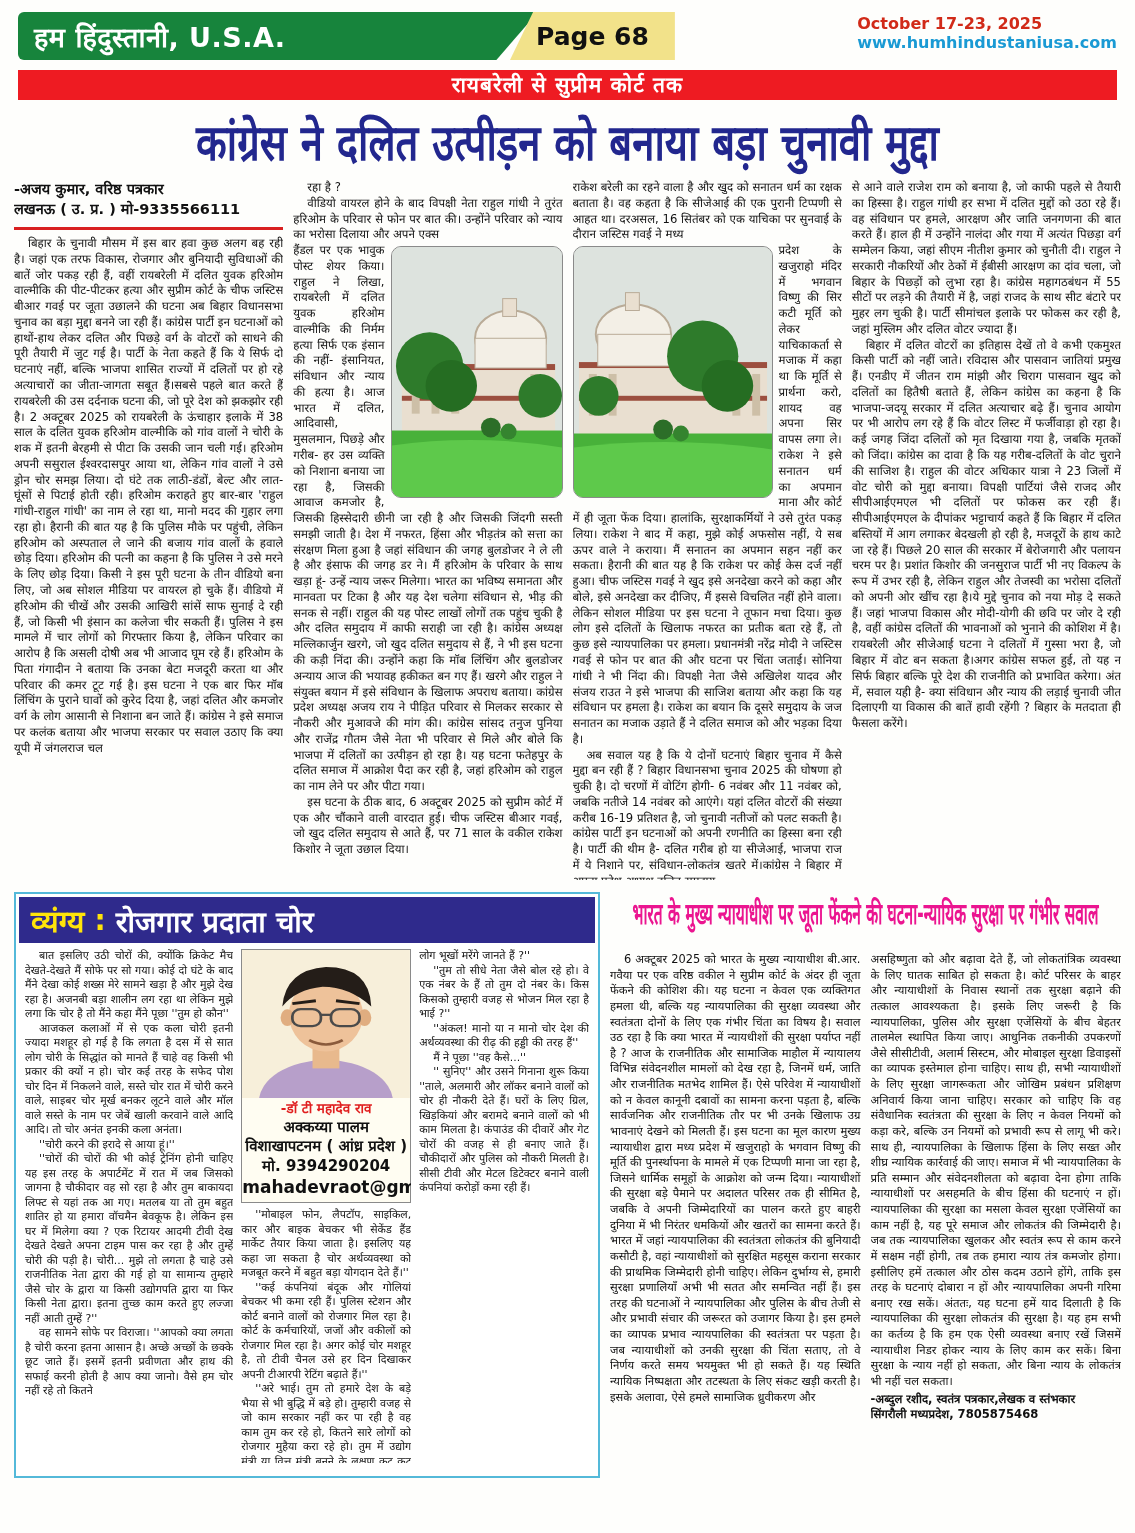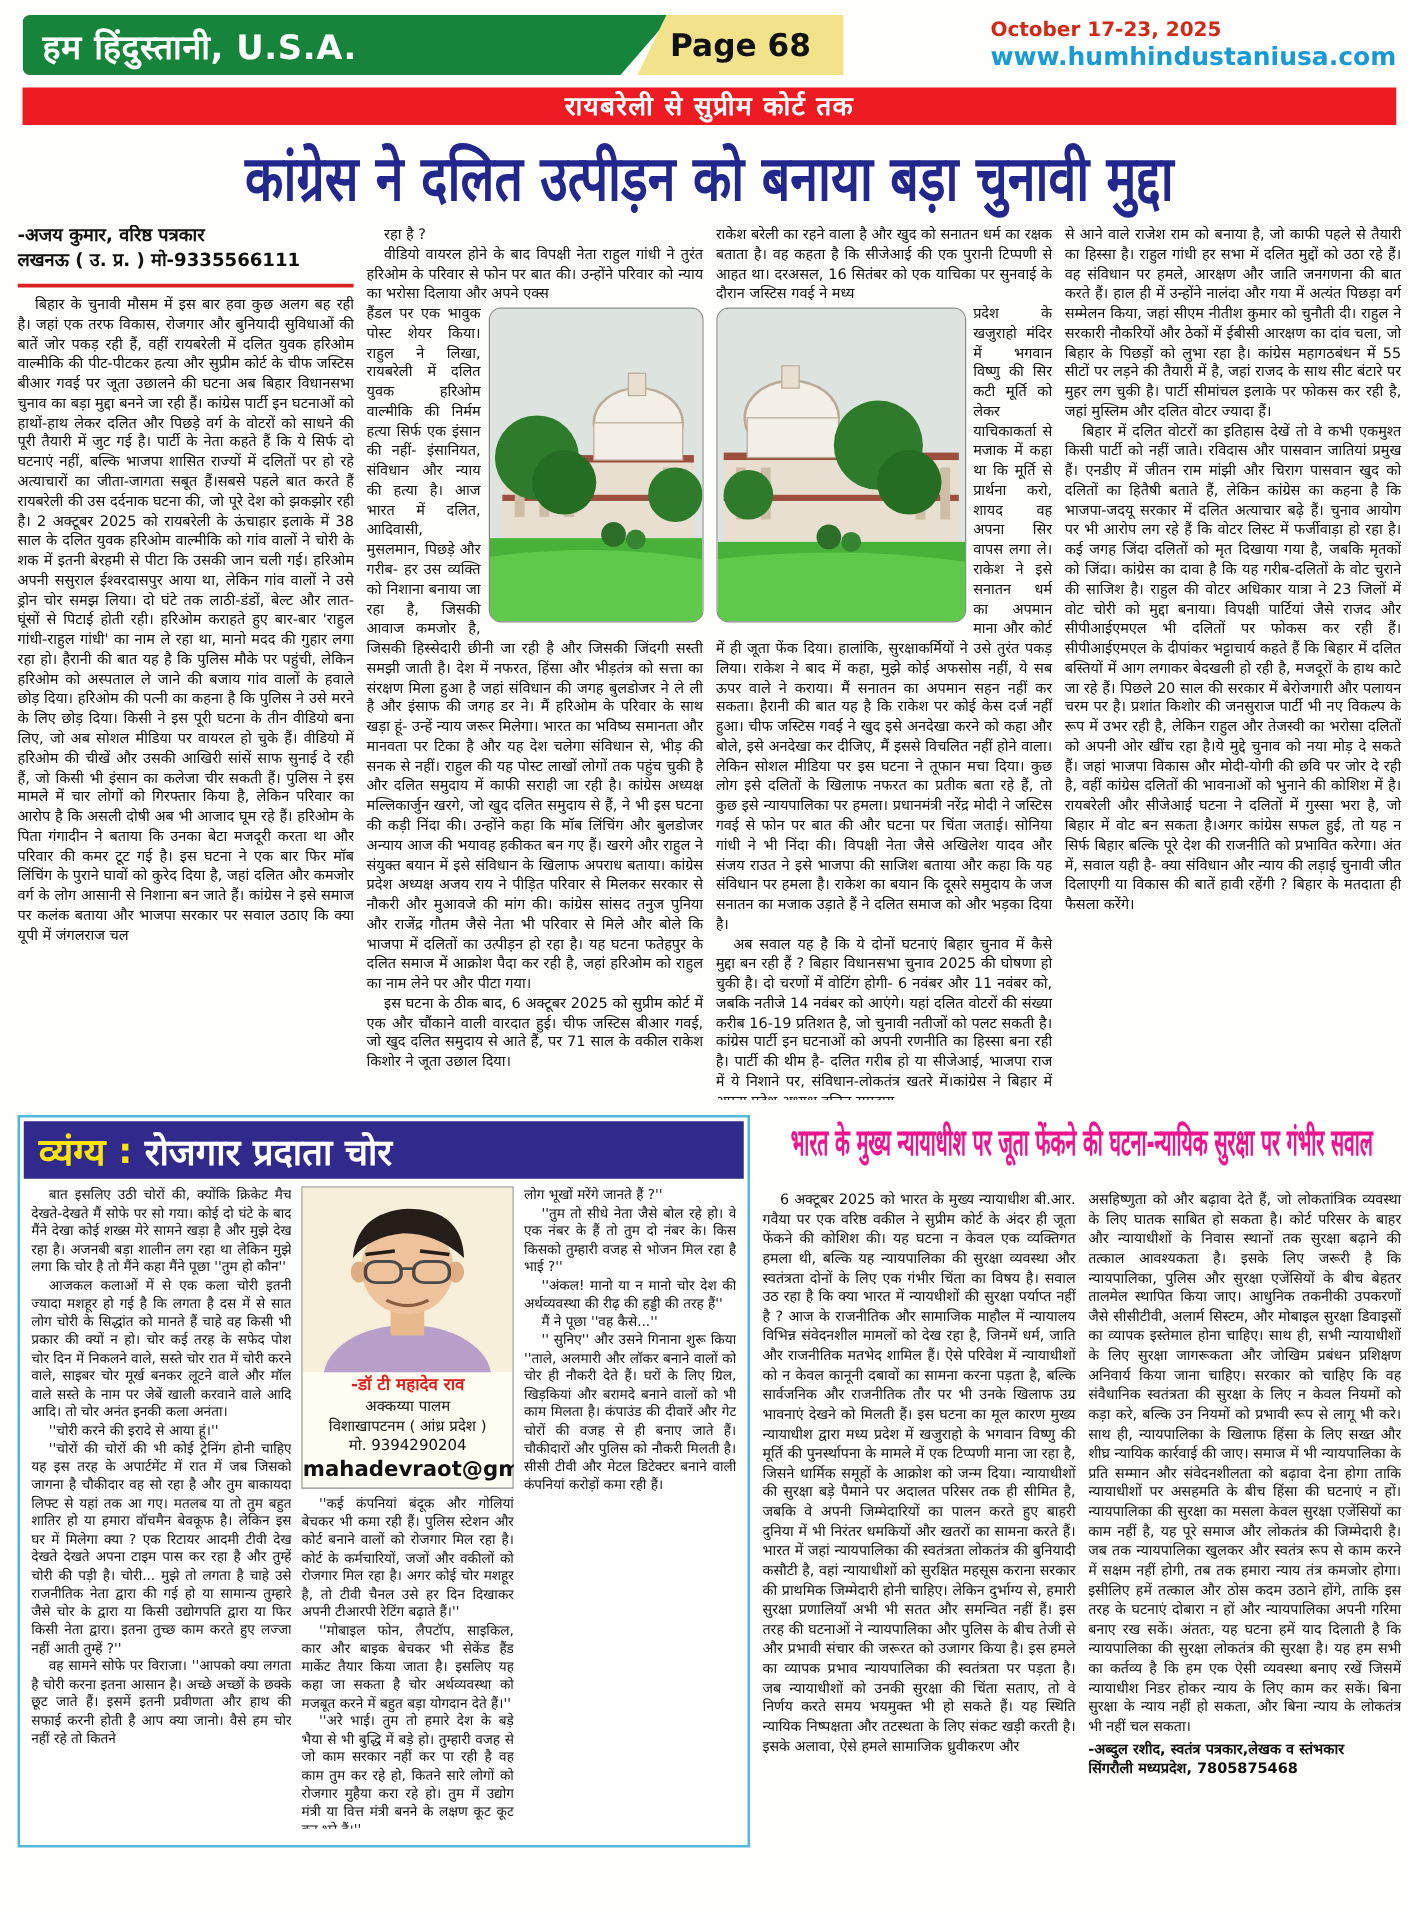--- a/index.html
+++ b/index.html
@@ -11,21 +11,21 @@
   .masthead-row { display:flex; align-items:flex-start; height:54px; margin:0 4px; }
   .masthead-green { background:#17843c; height:48px; display:flex; align-items:center;
         padding:0 34px 0 16px; border-radius:6px 0 0 6px; min-width:520px;
         clip-path:polygon(0 0, 100% 0, 92% 100%, 0 100%);text-align:center; }
   .masthead-text { color:#ffffff; font-weight:bold; font-size:27px; white-space:nowrap; letter-spacing:.5px; }
   .page-tab { background:#f2e28a; height:48px; margin-left:-28px; display:flex; align-items:center;
         padding:0 26px; clip-path:polygon(14% 0, 100% 0, 100% 100%, 0 100%); }
   .page-tab span { font-weight:bold; font-size:25px; color:#111; white-space:nowrap; }
   .header-right { margin-left:auto; padding-top:2px; }
   .date-text { color:#d12a18; font-weight:bold; font-size:16px; }
-  .site-text { color:#1a9ad4; font-weight:bold; font-size:20px; }
+  .site-text { color:#1a9ad4; font-weight:bold; font-size:16px; }
 
   
   .kicker { background:#ee1b22; height:30px; margin:4px 4px 0 4px; display:flex; justify-content:center; }
   .kicker span { color:#ffffff; font-weight:bold; font-size:21px; letter-spacing:1px; }
   .headline-wrap { height:64px; overflow:visible; text-align:center; margin-top:6px; }
   .headline-wrap span { display:inline-block; color:#22278e; font-weight:bold; font-size:40px;
         white-space:nowrap; transform:scaleY(1.25); transform-origin:center top; }
 
   
   .main-cols { display:flex; gap:10px; margin-top:10px; height:700px; overflow:hidden; }
@@ -52,21 +52,21 @@
   .satire-cols { display:flex; gap:8px; padding:6px 6px 0 6px; height:520px; overflow:hidden;
         font-size:10.9px; line-height:1.33; text-align:justify; }
   .scol-a { width:38%; overflow:hidden; }
   .scol-b { width:31%; overflow:hidden; }
   .scol-c { width:31%; overflow:hidden; }
 
   .author-card { border:1px solid #8a8a8a; background:#fffdf2; text-align:center; margin-bottom:5px; }
   .author-photo { width:100%; height:148px; overflow:hidden; display:block; }
   .author-photo svg { width:100%; height:100%; display:block; }
   .author-name { color:#e01f1f; font-weight:bold; font-size:13.5px; padding-top:2px; }
-  .author-line { font-weight:normal; font-size:12px; line-height:1.3; }
+  .author-line { font-weight:bold; font-size:15px; line-height:1.3; }
   .author-email { font-weight:bold; font-size:17px; padding-bottom:3px; }
 
   
   .cji-section { flex:1; overflow:hidden; }
   .cji-headline { height:52px; overflow:visible; text-align:center; }
   .cji-headline span { display:inline-block; color:#eb1590; font-weight:bold; font-size:15.5px;
         white-space:nowrap; transform:scaleY(1.9); transform-origin:center top; }
   .cji-cols { display:flex; gap:10px; height:520px; overflow:hidden;
         font-size:11.4px; line-height:1.37; text-align:justify; margin-top:8px; }
   .ccol { flex:1; overflow:hidden; }
@@ -218,22 +218,22 @@
                 <path d="M30 38 L44 36 M56 36 L70 38" stroke="#241d18" stroke-width="2"></path>
               </svg>
             </span>
             <div class="author-name">-डॉ टी महादेव राव</div>
             <div class="author-line">अक्कय्या पालम</div>
             <div class="author-line">विशाखापटनम ( आंध्र प्रदेश )</div>
             <div class="author-line">मो.  9394290204</div>
             <div class="author-email">mahadevraot@gmail.com</div>
           </div>
           <div>
+              <p class="para">''मोबाइल फोन, लैपटॉप, साइकिल, कार और बाइक बेचकर भी सेकेंड हैंड मार्केट तैयार किया जाता है। इसलिए यह कहा जा सकता है चोर अर्थव्यवस्था को मजबूत करने में बहुत बड़ा योगदान देते हैं।''</p>
               <p class="para">''कई कंपनियां बंदूक और गोलियां बेचकर भी कमा रही हैं। पुलिस स्टेशन और कोर्ट बनाने वालों को रोजगार मिल रहा है। कोर्ट के कर्मचारियों, जजों और वकीलों को रोजगार मिल रहा है। अगर कोई चोर मशहूर है, तो टीवी चैनल उसे हर दिन दिखाकर अपनी टीआरपी रेटिंग बढ़ाते हैं।''</p>
-              <p class="para">''मोबाइल फोन, लैपटॉप, साइकिल, कार और बाइक बेचकर भी सेकेंड हैंड मार्केट तैयार किया जाता है। इसलिए यह कहा जा सकता है चोर अर्थव्यवस्था को मजबूत करने में बहुत बड़ा योगदान देते हैं।''</p>
               <p class="para">''अरे भाई। तुम तो हमारे देश के बड़े भैया से भी बुद्धि में बड़े हो। तुम्हारी वजह से जो काम सरकार नहीं कर पा रही है वह काम तुम कर रहे हो, कितने सारे लोगों को रोजगार मुहैया करा रहे हो। तुम में उद्योग मंत्री या वित्त मंत्री बनने के लक्षण कूट कूट कर भरे हैं।''</p>
             </div>
         </div>
         <div class="scol-c">
             <p class="cont">लोग भूखों मरेंगे जानते हैं ?''</p>
             <p class="para">''तुम तो सीधे नेता जैसे बोल रहे हो। वे एक नंबर के हैं तो तुम दो नंबर के। किस किसको तुम्हारी वजह से भोजन मिल रहा है भाई ?''</p>
             <p class="para">''अंकल! मानो या न मानो चोर देश की अर्थव्यवस्था की रीढ़ की हड्डी की तरह हैं''</p>
             <p class="para">मैं ने पूछा ''वह कैसे...''</p>
             <p class="para">'' सुनिए'' और उसने गिनाना शुरू किया ''ताले, अलमारी और लॉकर बनाने वालों को चोर ही नौकरी देते हैं। घरों के लिए ग्रिल, खिड़कियां और बरामदे बनाने वालों को भी काम मिलता है। कंपाउंड की दीवारें और गेट चोरों की वजह से ही बनाए जाते हैं। चौकीदारों और पुलिस को नौकरी मिलती है। सीसी टीवी और मेटल डिटेक्टर बनाने वाली कंपनियां करोड़ों कमा रही हैं।</p>
           </div>

